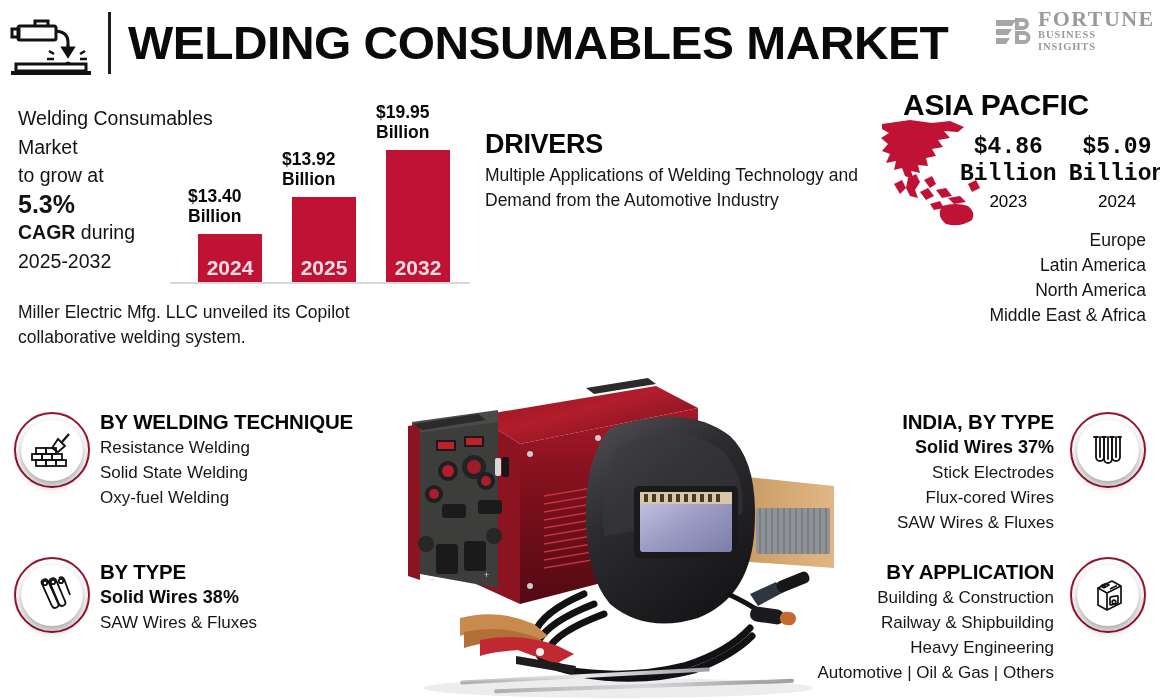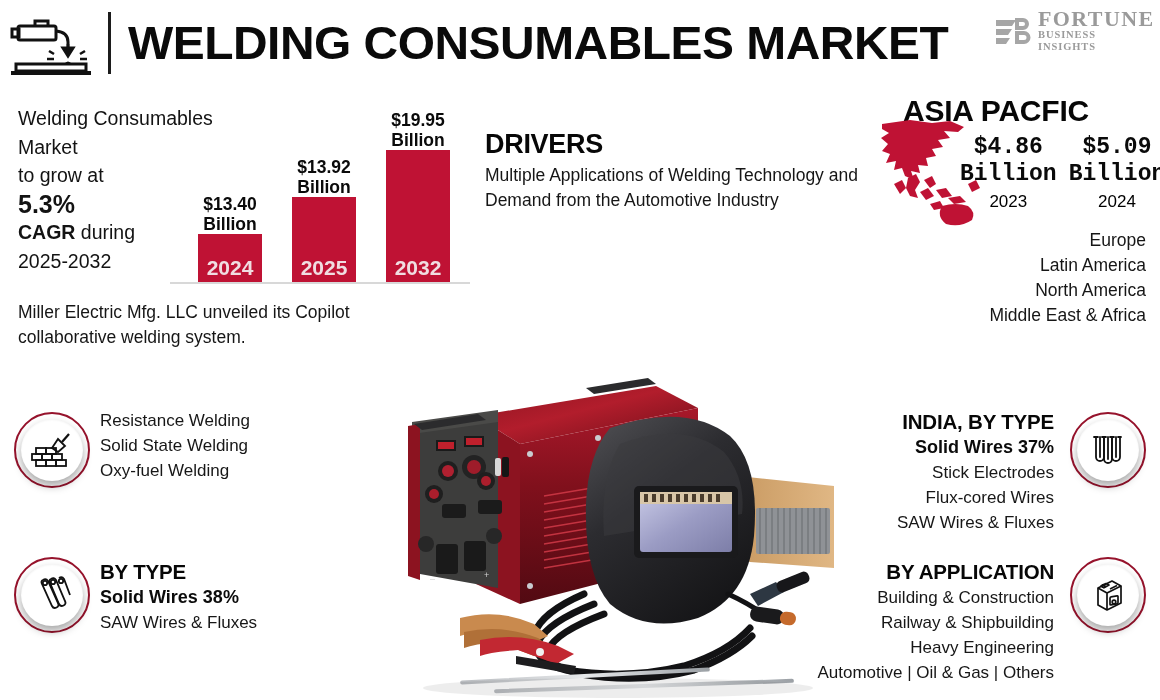--- a/index.html
+++ b/index.html
@@ -37,33 +37,33 @@
   .intro .strong { font-weight:bold; }
   .intro .big { font-weight:bold; font-size:25px; }
 
   
   .chart { position:absolute; left:170px; top:92px; width:300px; height:192px; }
   .chart-baseline { position:absolute; left:0; bottom:0; width:300px; height:2px; background:#d8d8d8; }
   .bar-group { position:absolute; bottom:2px; width:64px; }
   .bar { width:64px; background:#bf1234; position:relative; }
   .bar-year { position:absolute; left:0; bottom:2px; width:64px; text-align:center;
               font-size:21px; font-weight:bold; color:#f0dde1; letter-spacing:0px; }
-  .bar-label { position:absolute; bottom:100%; left:-10px; width:84px; text-align:center;
+  .bar-label { position:absolute; bottom:100%; left:-10px; width:84px; text-align:left;
                font-size:17.5px; font-weight:bold; line-height:20px; color:#0a0a0a;
-               padding-bottom:0; }
+               padding-bottom:8px; }
 
   
   .td { position:absolute; left:485px; top:100px; width:400px; }
   .td h2 { font-size:27px; font-weight:bold; letter-spacing:-0.3px; color:#070707; line-height:33px; }
   .td p { font-size:17.5px; line-height:25px; color:#161616; margin-top:2px; }
   .td .drivers-blk { margin-top:28px; }
 
   
   .ap-title { position:absolute; right:14px; top:88px; width:300px; text-align:center;
-              font-size:30px; font-weight:bold; letter-spacing:-0.2px; color:#070707;margin-top:6px; }
+              font-size:30px; font-weight:bold; letter-spacing:-0.2px; color:#070707; }
   .ap-map { position:absolute; left:880px; top:118px; width:112px; height:112px; }
   .ap-figs { position:absolute; left:960px; top:134px; width:195px; display:flex; gap:12px; }
   .ap-fig { flex:1; text-align:center; }
   .ap-fig .val { font-size:23px; font-weight:bold; line-height:27px; color:#0a0a0a;font-family:Liberation Mono, monospace; }
   .ap-fig .yr  { font-size:17px; color:#000000; line-height:24px; margin-top:2px; }
   .regions { position:absolute; right:14px; top:228px; width:300px; text-align:right;
              font-size:17.5px; line-height:25px; color:#161616; }
 
   
   .indev { position:absolute; left:18px; top:300px; width:420px; }
@@ -232,20 +232,21 @@
         <rect x="21" y="25" width="10" height="6"></rect>
       <rect x="5" y="31" width="10" height="6"></rect>
         <rect x="15" y="31" width="10" height="6"></rect>
         <rect x="25" y="31" width="10" height="6"></rect>
       <path d="M21 19 L27 10 L34 17 L27 23 Z"></path>
       <path d="M31 13 L38 5" stroke-width="2.2"></path>
     </g>
   </svg>
 </div>
 <div class="seg" style="left:100px; top:408px; width:300px;">
+  <h3>BY WELDING TECHNIQUE</h3>
   <div class="li">Resistance Welding</div>
   <div class="li">Solid State Welding</div>
   <div class="li">Oxy-fuel Welding</div>
 </div>
 
 <div class="circ" style="left:14px; top:557px;">
   <svg width="40" height="40" viewBox="0 0 40 40">
     <g fill="none" stroke="#111" stroke-width="1.8">
       <path d="M11 5 q3 -2 5 1 l10 22 q1.5 3 -1.5 4.5 q-3 1.5 -4.5 -1.5 L10 9 q-1.5 -3 1 -4 Z"></path>
       <path d="M19 4 q3 -2 5 1 l9 21 q1.5 3 -1.5 4.5 q-3 1.5 -4.5 -1.5 L18 8 q-1.5 -3 1 -4 Z"></path>

